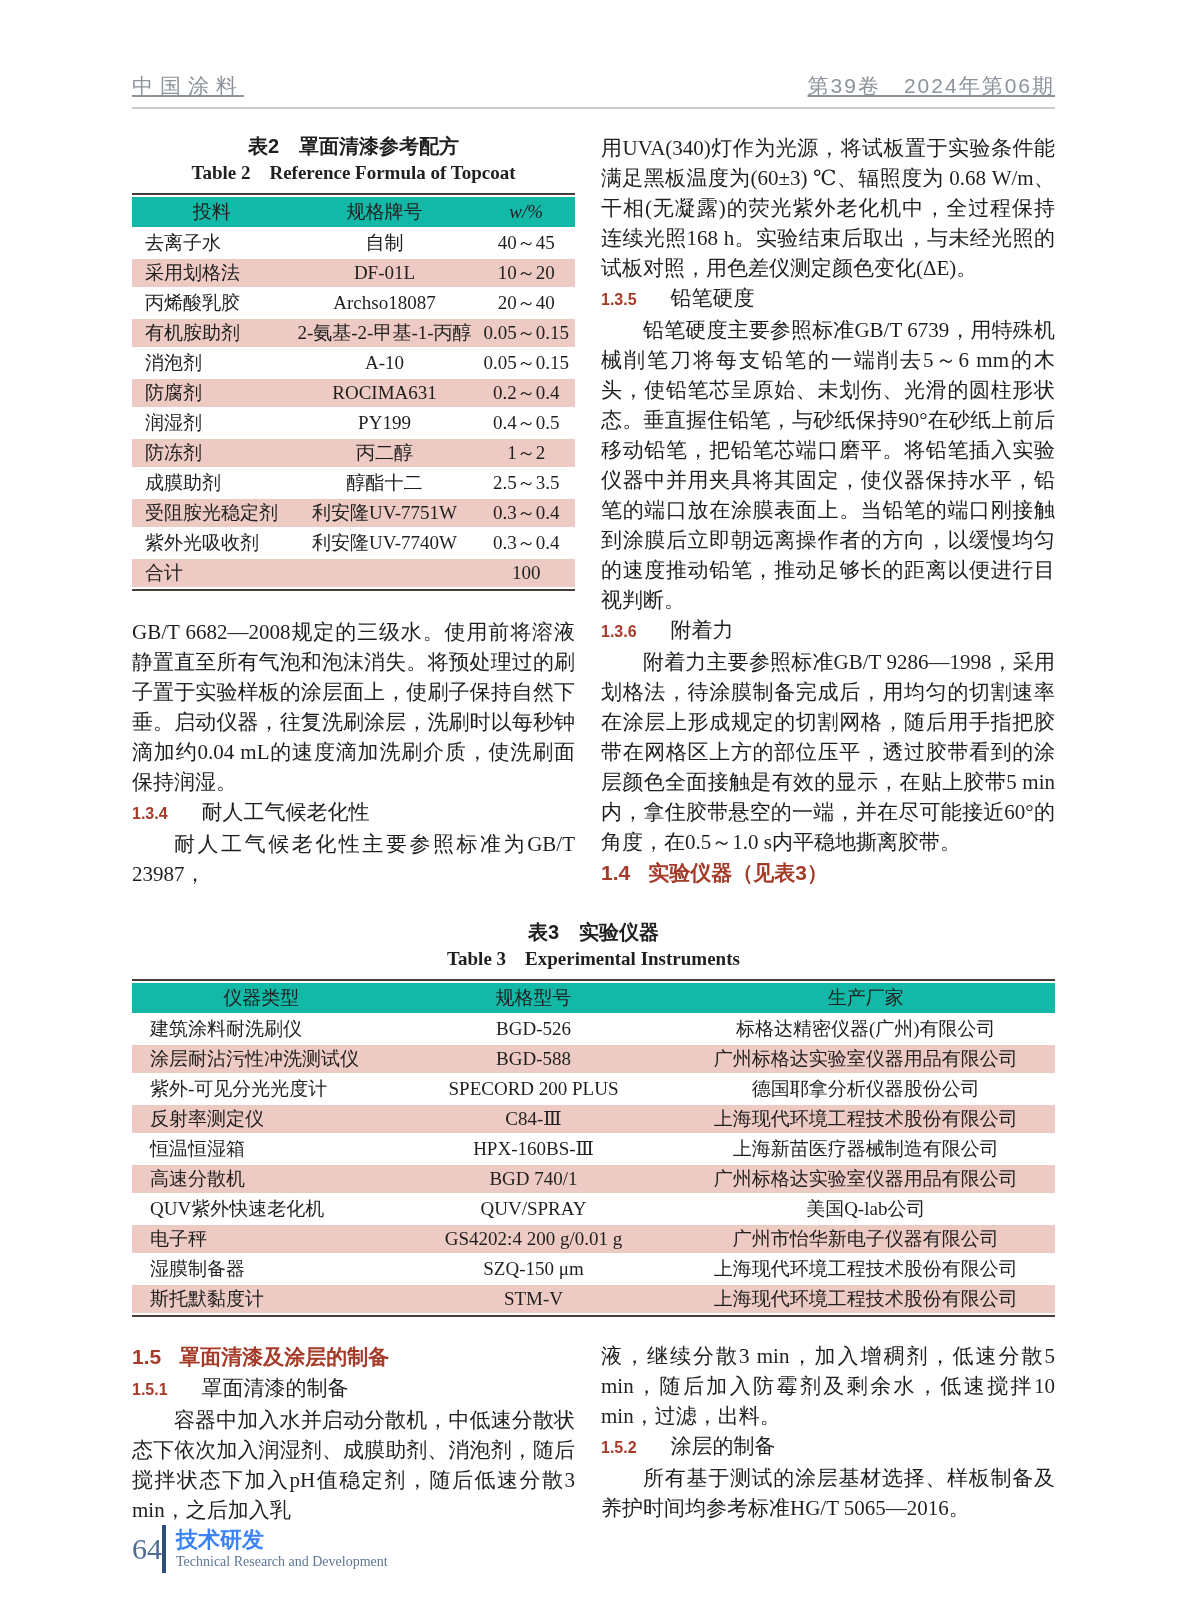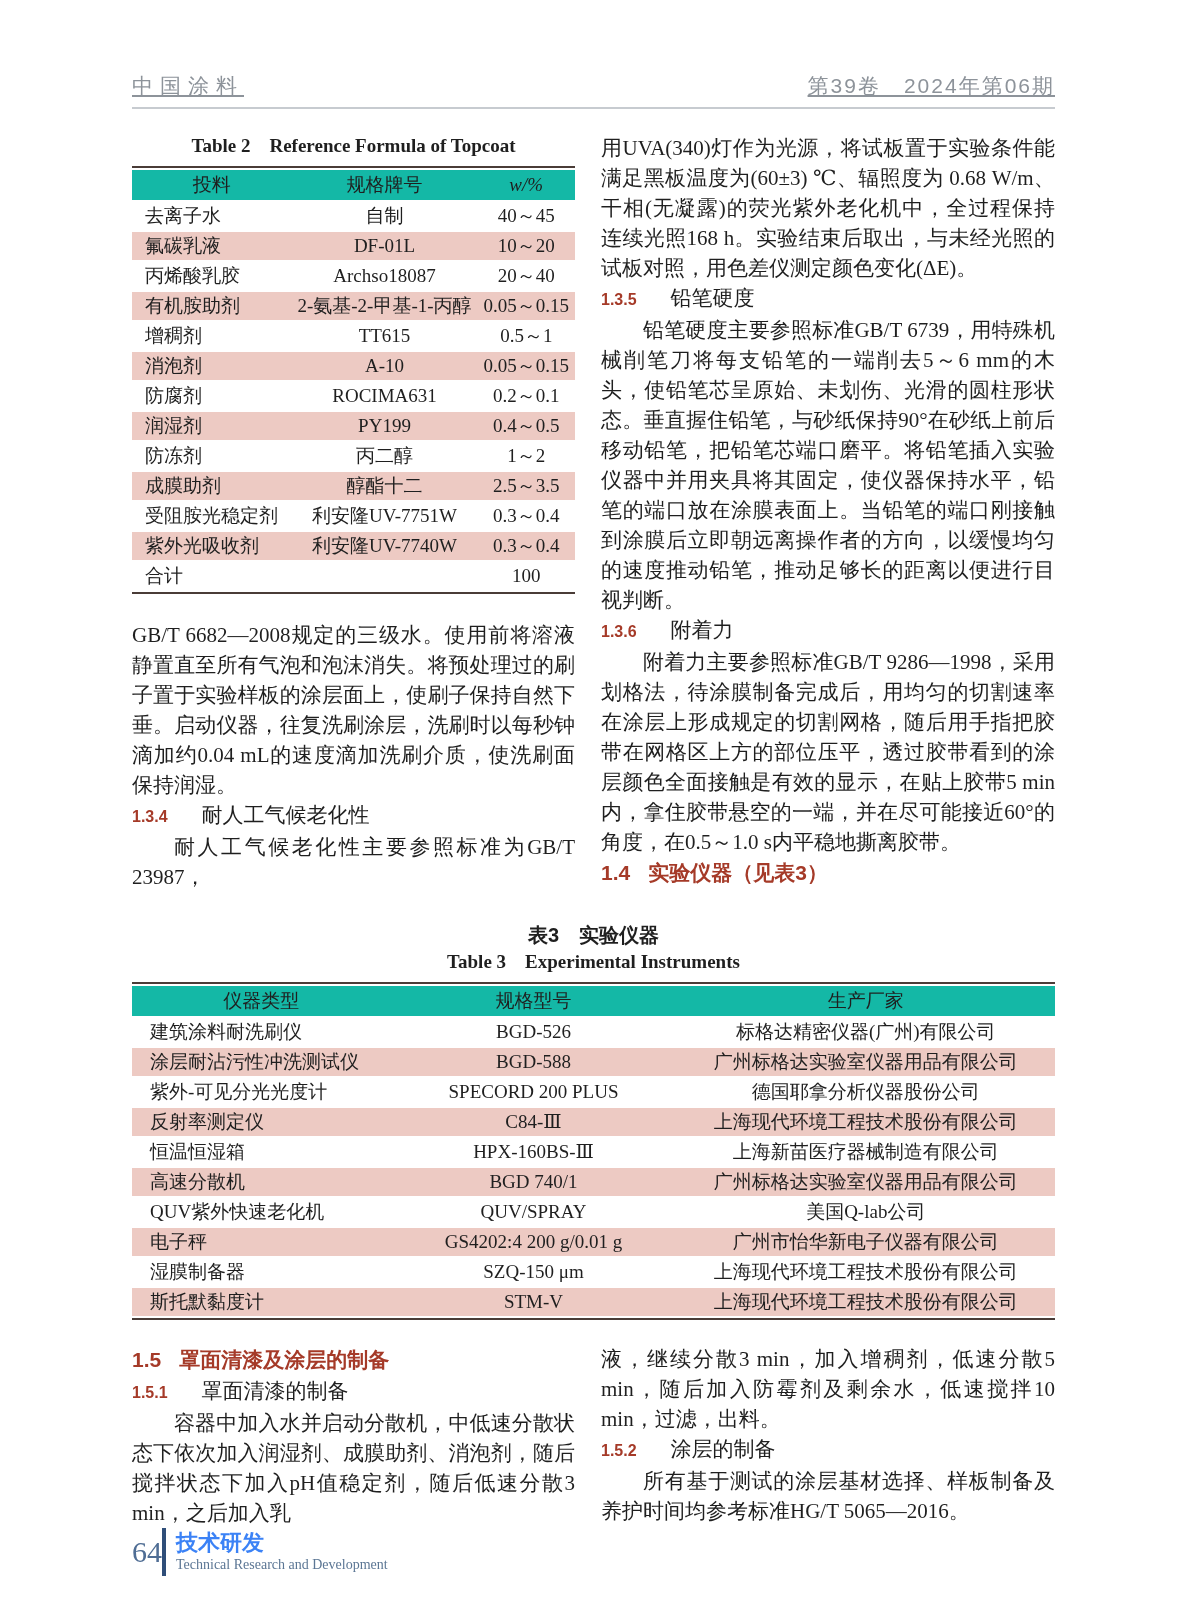--- a/index.html
+++ b/index.html
@@ -109,64 +109,60 @@
 <div class="page">
 
   <div class="page-header">
     <span class="journal-name">中国涂料</span>
     <span class="issue-info">第39卷　2024年第06期</span>
   </div>
 
   <div class="top-section">
 
     <div class="col-left">
+      <p class="table-title-cn">表2　罩面清漆参考配方</p>
       <p class="table-title-en">Table 2　Reference Formula of Topcoat</p>
       <table class="data-table t2">
         <thead>
           <tr>
             <th>投料</th>
             <th>规格牌号</th>
             <th>w/%</th>
           </tr>
         </thead>
         <tbody>
             <tr>
               <td>去离子水</td>
               <td>自制</td>
               <td>40～45</td>
             </tr>
             <tr>
-              <td>氟碳乳液</td>
+              <td>采用划格法</td>
               <td>DF-01L</td>
               <td>10～20</td>
             </tr>
             <tr>
               <td>丙烯酸乳胶</td>
               <td>Archso18087</td>
               <td>20～40</td>
             </tr>
             <tr>
               <td>有机胺助剂</td>
               <td>2-氨基-2-甲基-1-丙醇</td>
               <td>0.05～0.15</td>
             </tr>
             <tr>
-              <td>增稠剂</td>
-              <td>TT615</td>
-              <td>0.5～1</td>
-            </tr>
-            <tr>
               <td>消泡剂</td>
               <td>A-10</td>
               <td>0.05～0.15</td>
             </tr>
             <tr>
               <td>防腐剂</td>
               <td>ROCIMA631</td>
-              <td>0.2～0.1</td>
+              <td>0.2～0.4</td>
             </tr>
             <tr>
               <td>润湿剂</td>
               <td>PY199</td>
               <td>0.4～0.5</td>
             </tr>
             <tr>
               <td>防冻剂</td>
               <td>丙二醇</td>
               <td>1～2</td>

